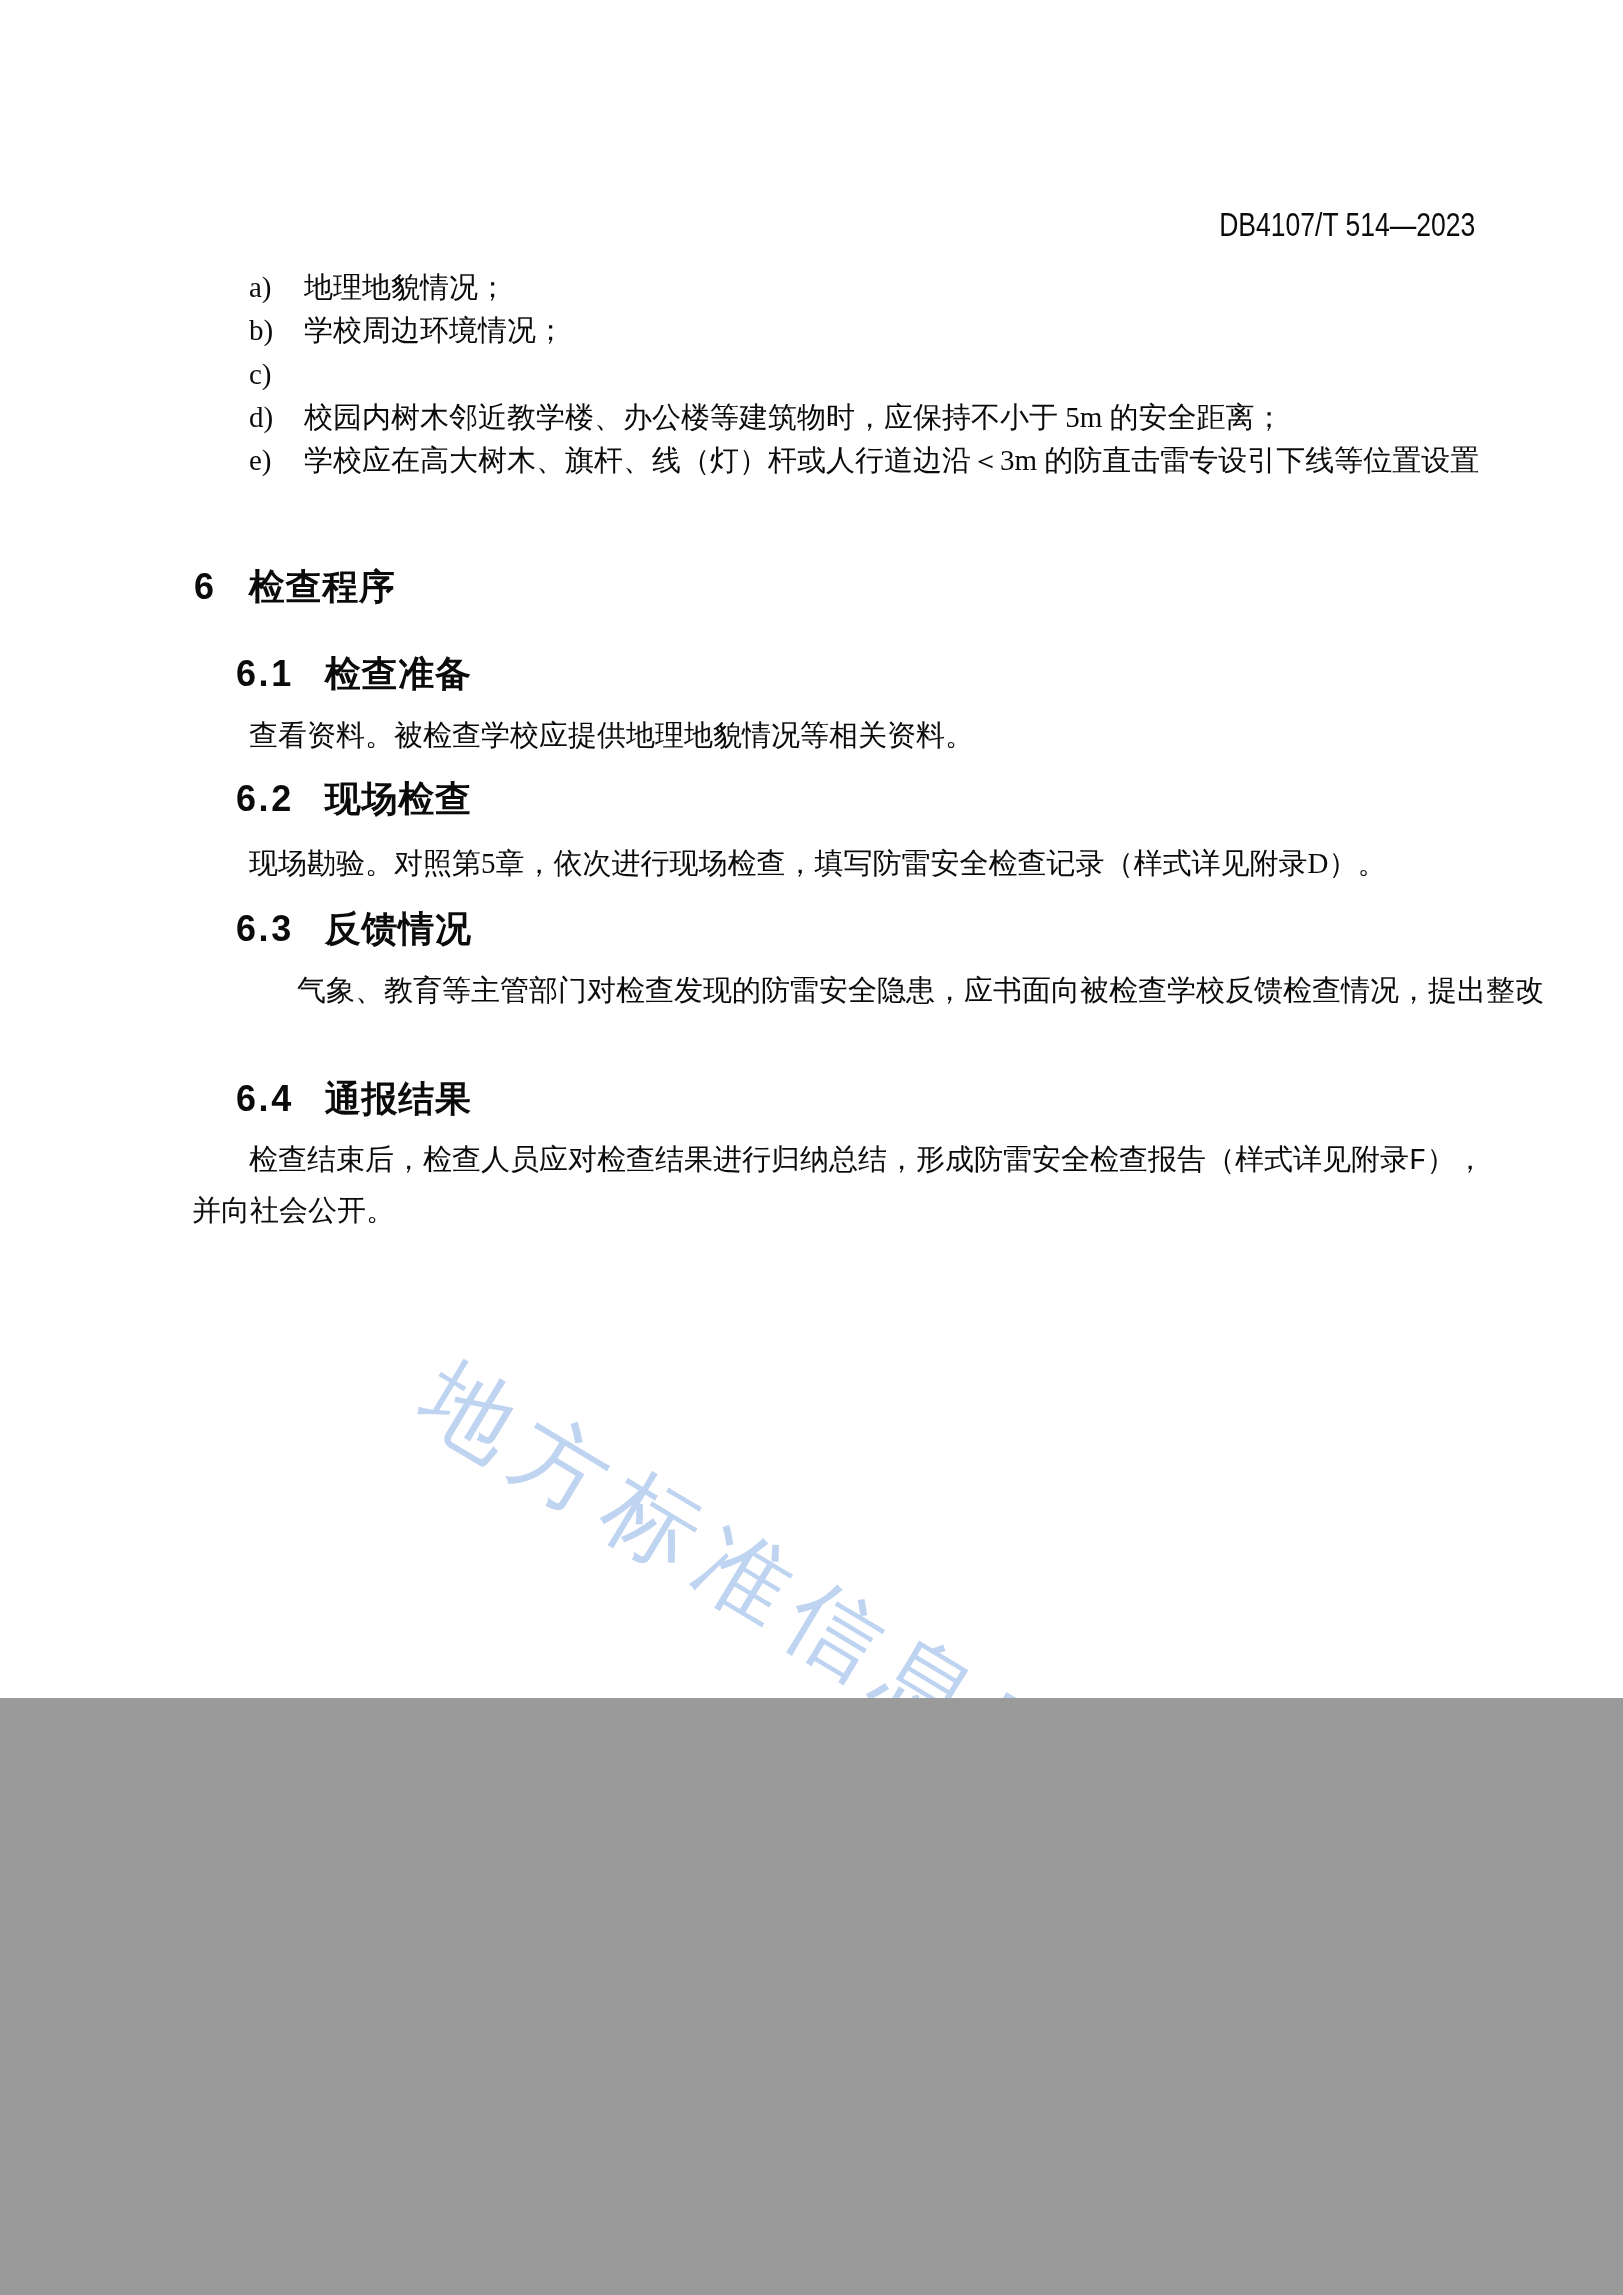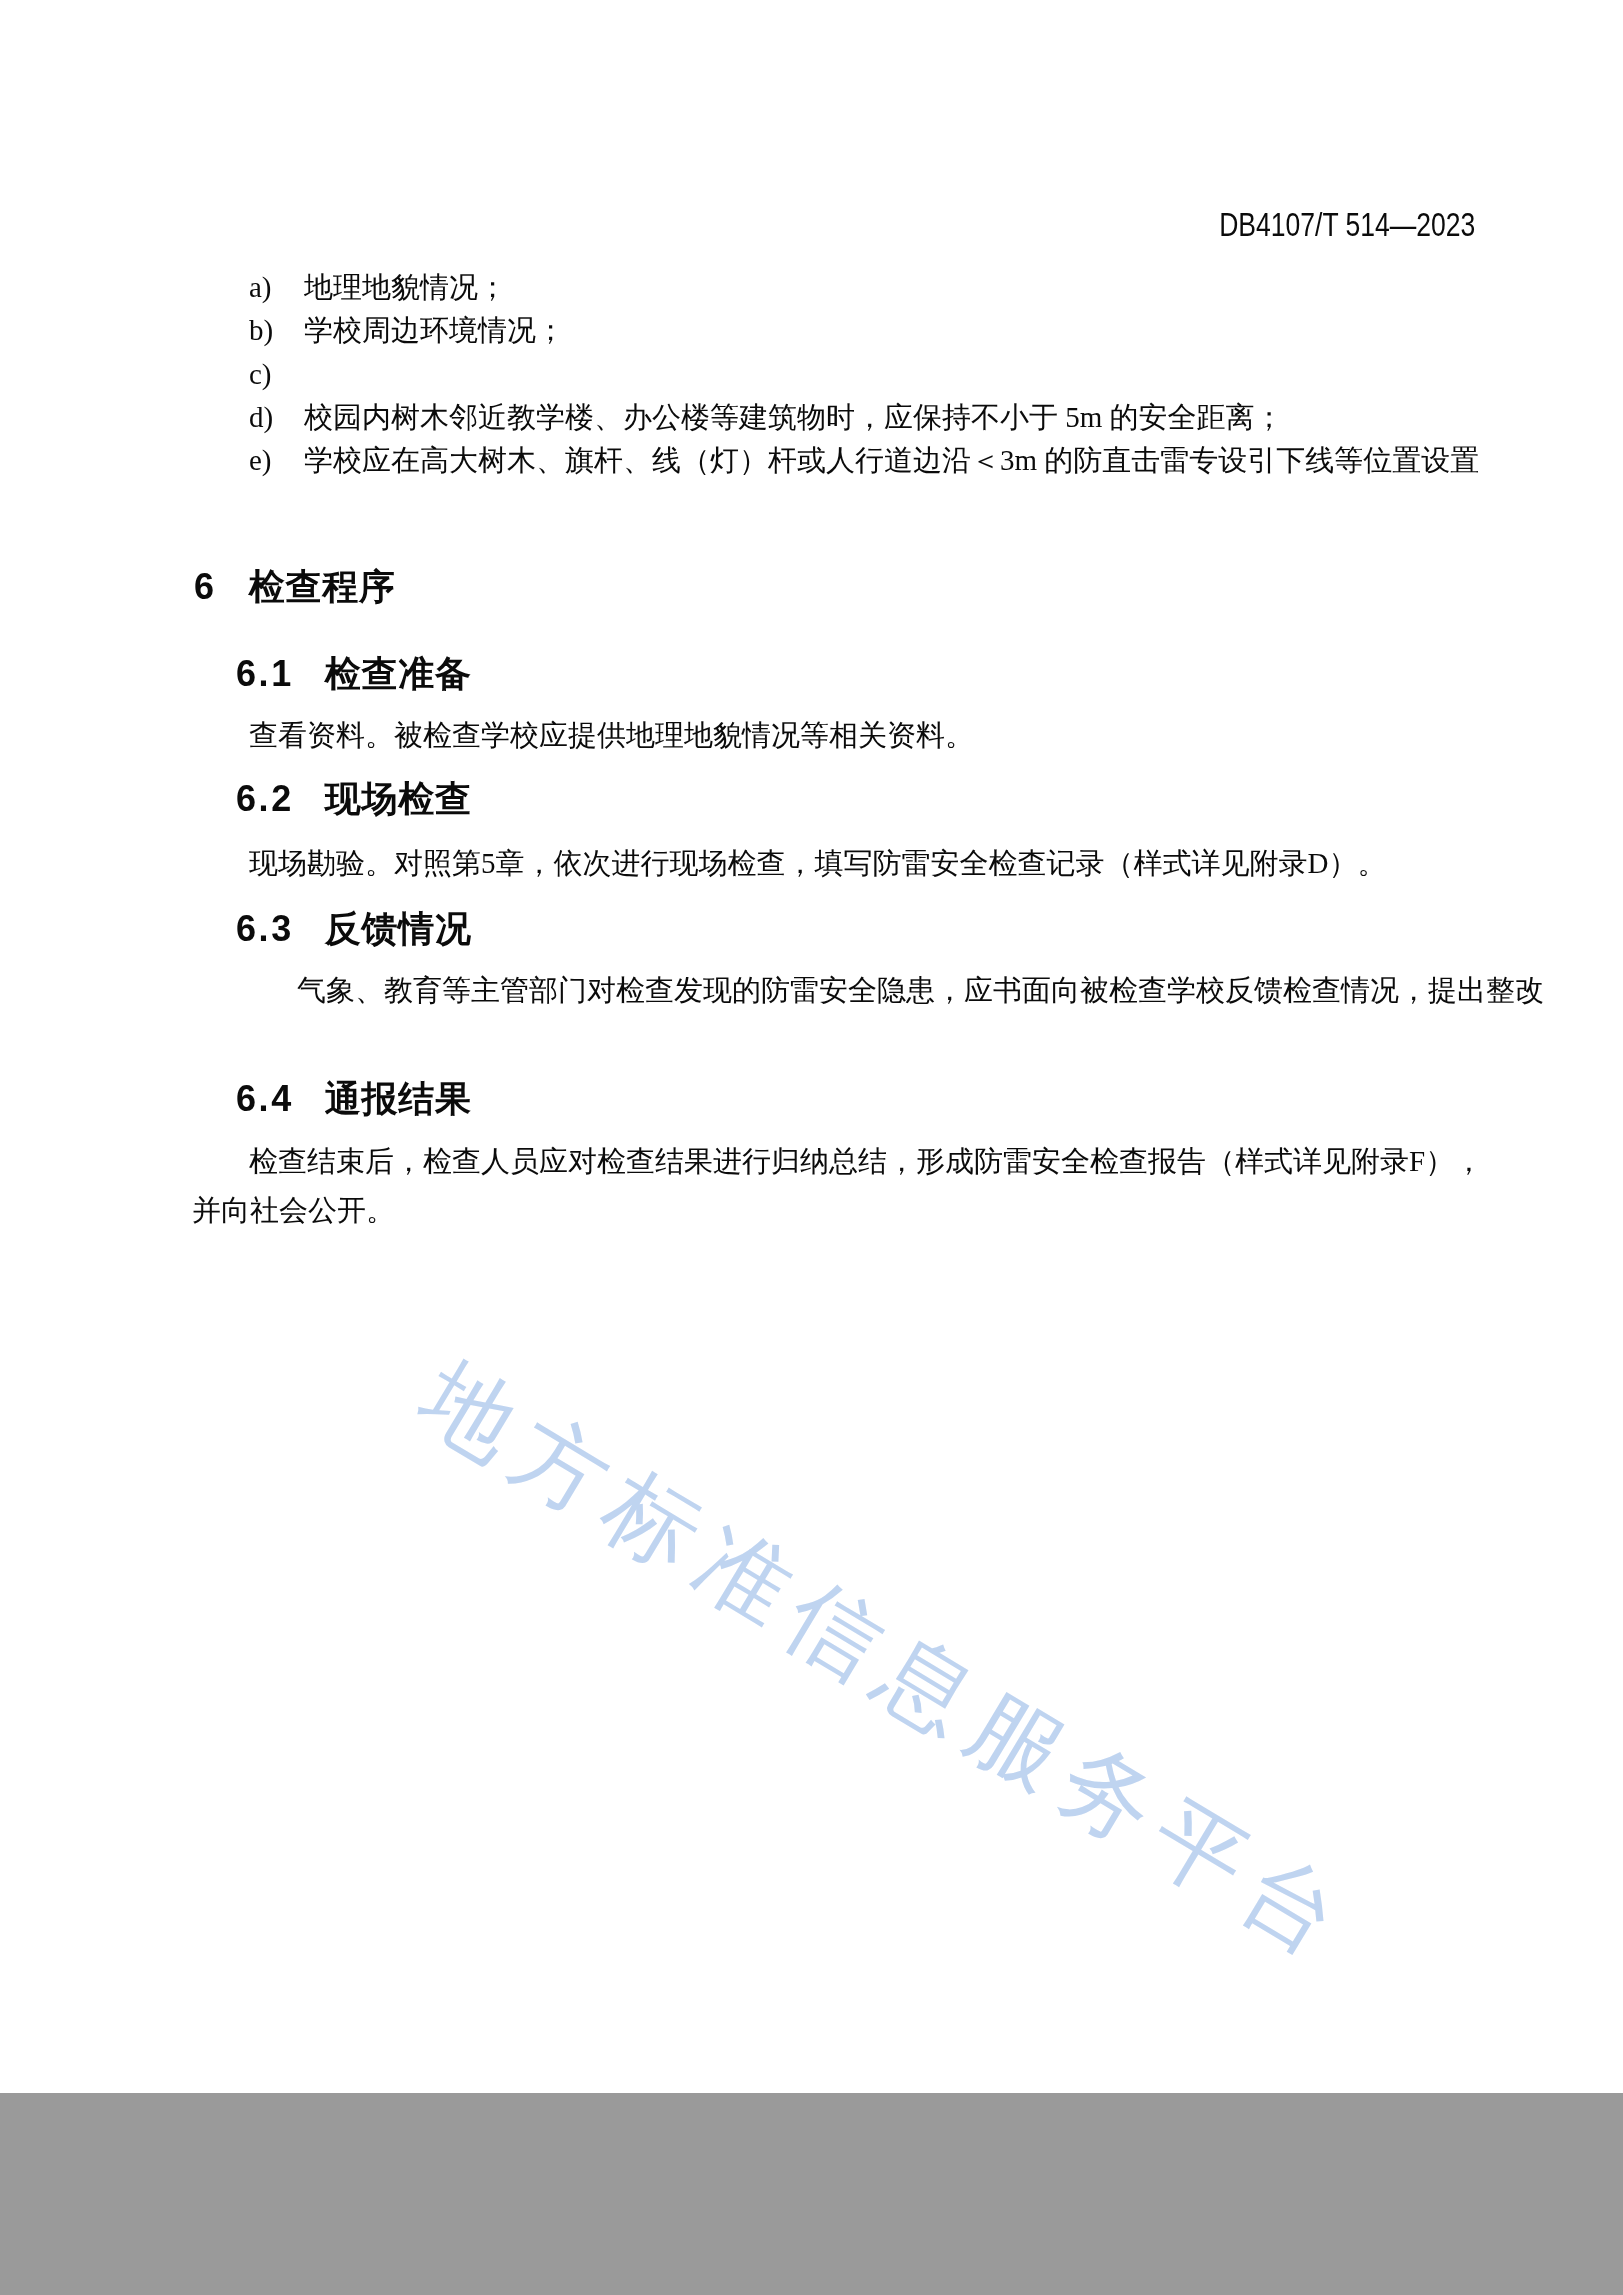--- a/index.html
+++ b/index.html
@@ -1,18 +1,18 @@
 <!DOCTYPE html>
 <html style="font-size:10.5px"><head>
 <meta charset="utf-8">
 <style>
   html,body{margin:0;padding:0;background:#9a9a9a;}
   .page{
     position:relative;
-    width:1623px;height:2093px;
+    width:1623px;height:1698px;
     background:#ffffff;
     margin:0 auto;
     overflow:hidden;
     color:#000;
   }
   
   .txt{
     position:absolute;
     white-space:nowrap;
     font-family:"Liberation Serif",serif;
@@ -106,21 +106,21 @@
   <div class="txt" style="left:249px;top:842px;">现场勘验。对照第5章，依次进行现场检查，填写防雷安全检查记录（样式详见附录D）。</div>
 
   <div class="hd" style="left:192px;top:907px;">
     <span class="hnum">6.3</span><span>反馈情况</span>
   </div>
   <div class="txt" style="left:249px;top:969px;margin-left:48px;">气象、教育等主管部门对检查发现的防雷安全隐患，应书面向被检查学校反馈检查情况，提出整改</div>
 
   <div class="hd" style="left:192px;top:1077px;">
     <span class="hnum">6.4</span><span>通报结果</span>
   </div>
-  <div class="txt" style="left:249px;top:1140px;">检查结束后，检查人员应对检查结果进行归纳总结，形成防雷安全检查报告（样式详见附录F），</div>
+  <div class="txt" style="left:249px;top:1140px;font-family:Liberation Mono, monospace;">检查结束后，检查人员应对检查结果进行归纳总结，形成防雷安全检查报告（样式详见附录F），</div>
   <div class="txt" style="left:192px;top:1189px;">并向社会公开。</div>
 
   <div class="watermark">地方标准信息服务平台</div>
 
   <div class="pagenum">2</div>
 
 </div>
 
 
 </body></html>

